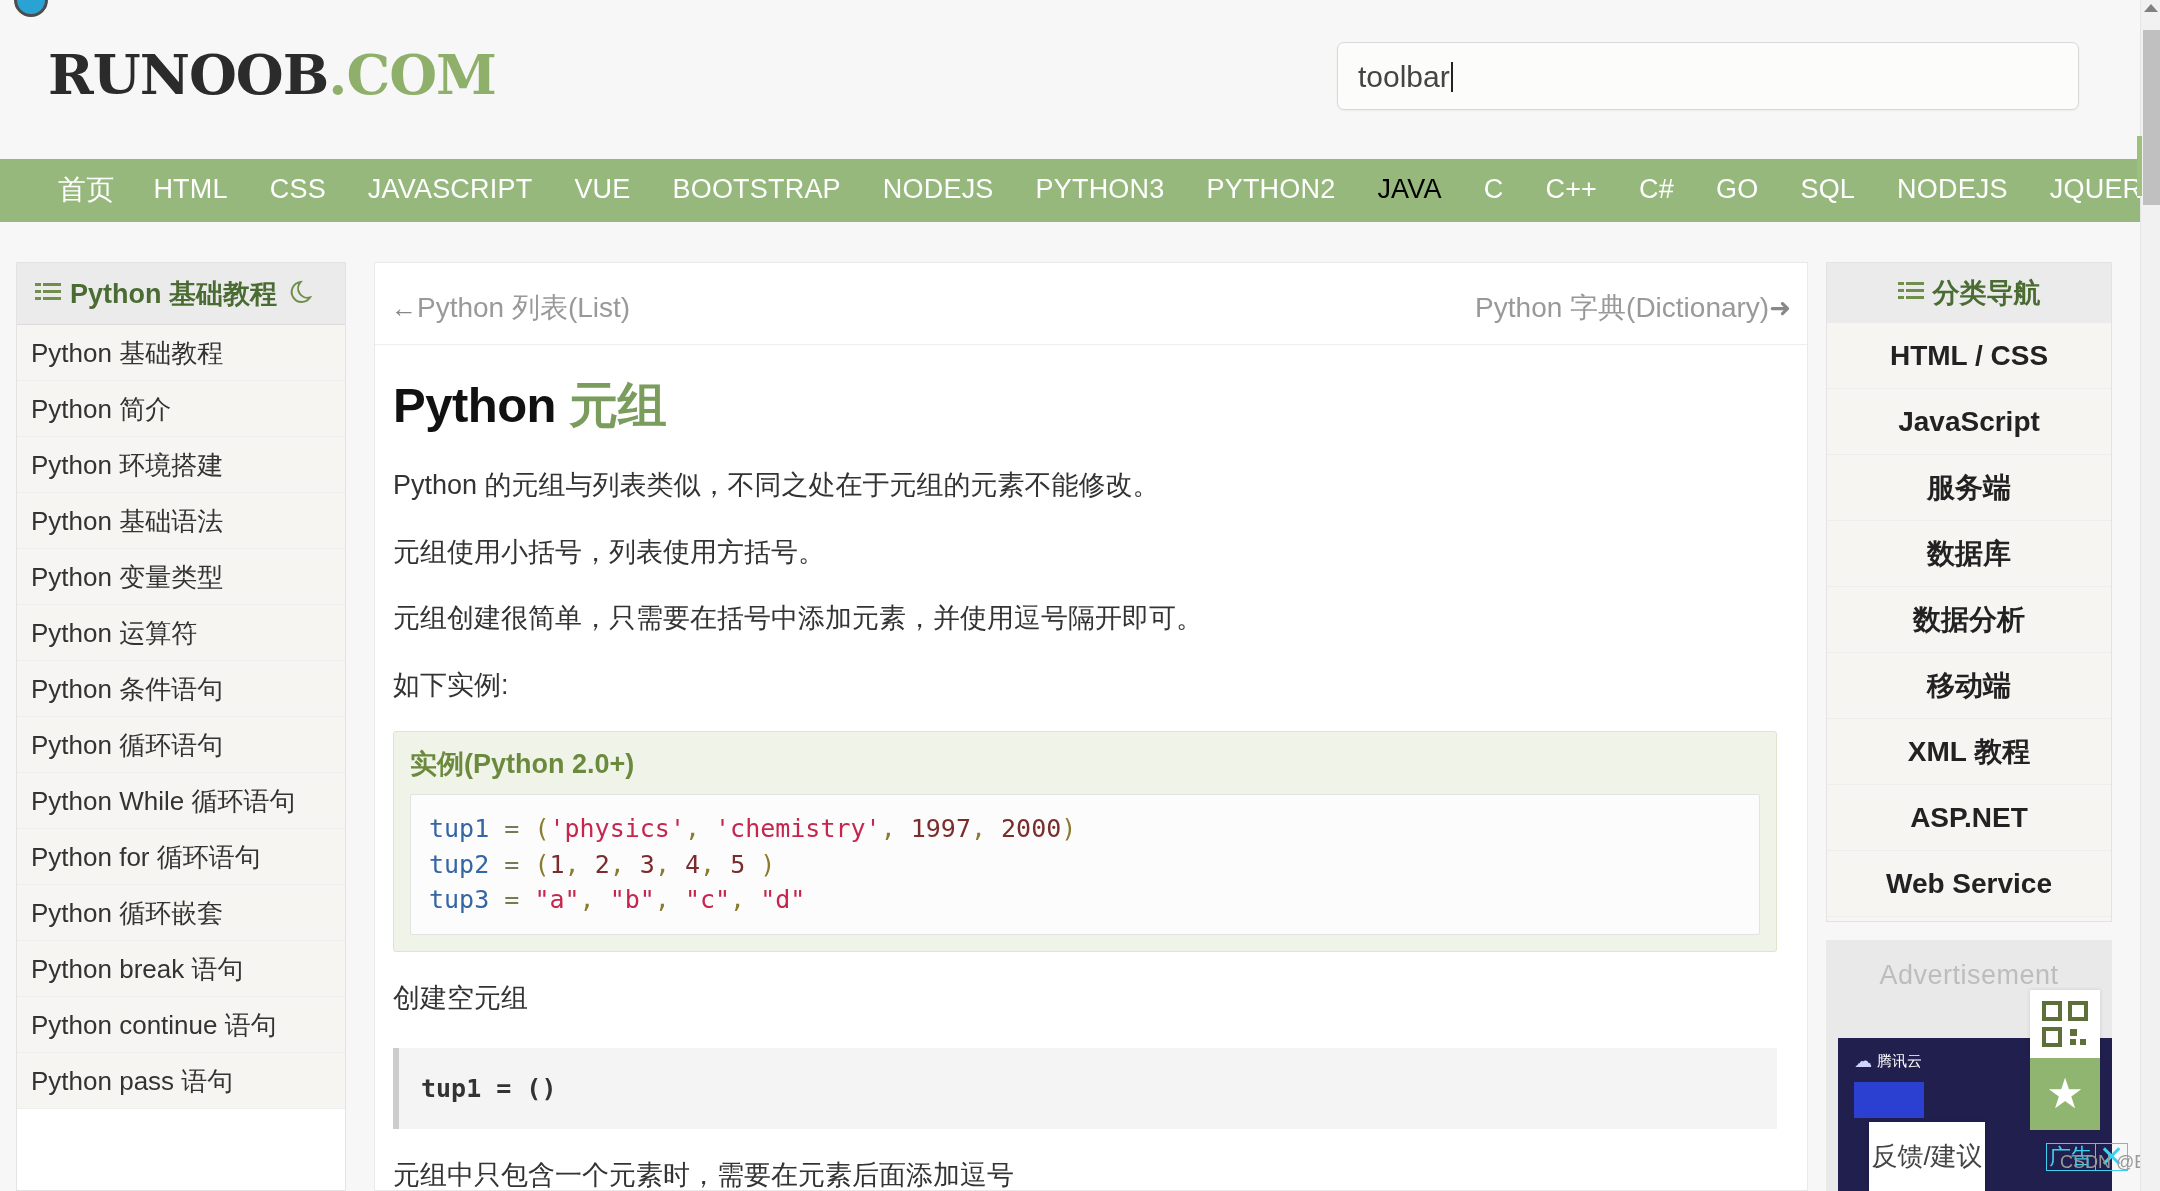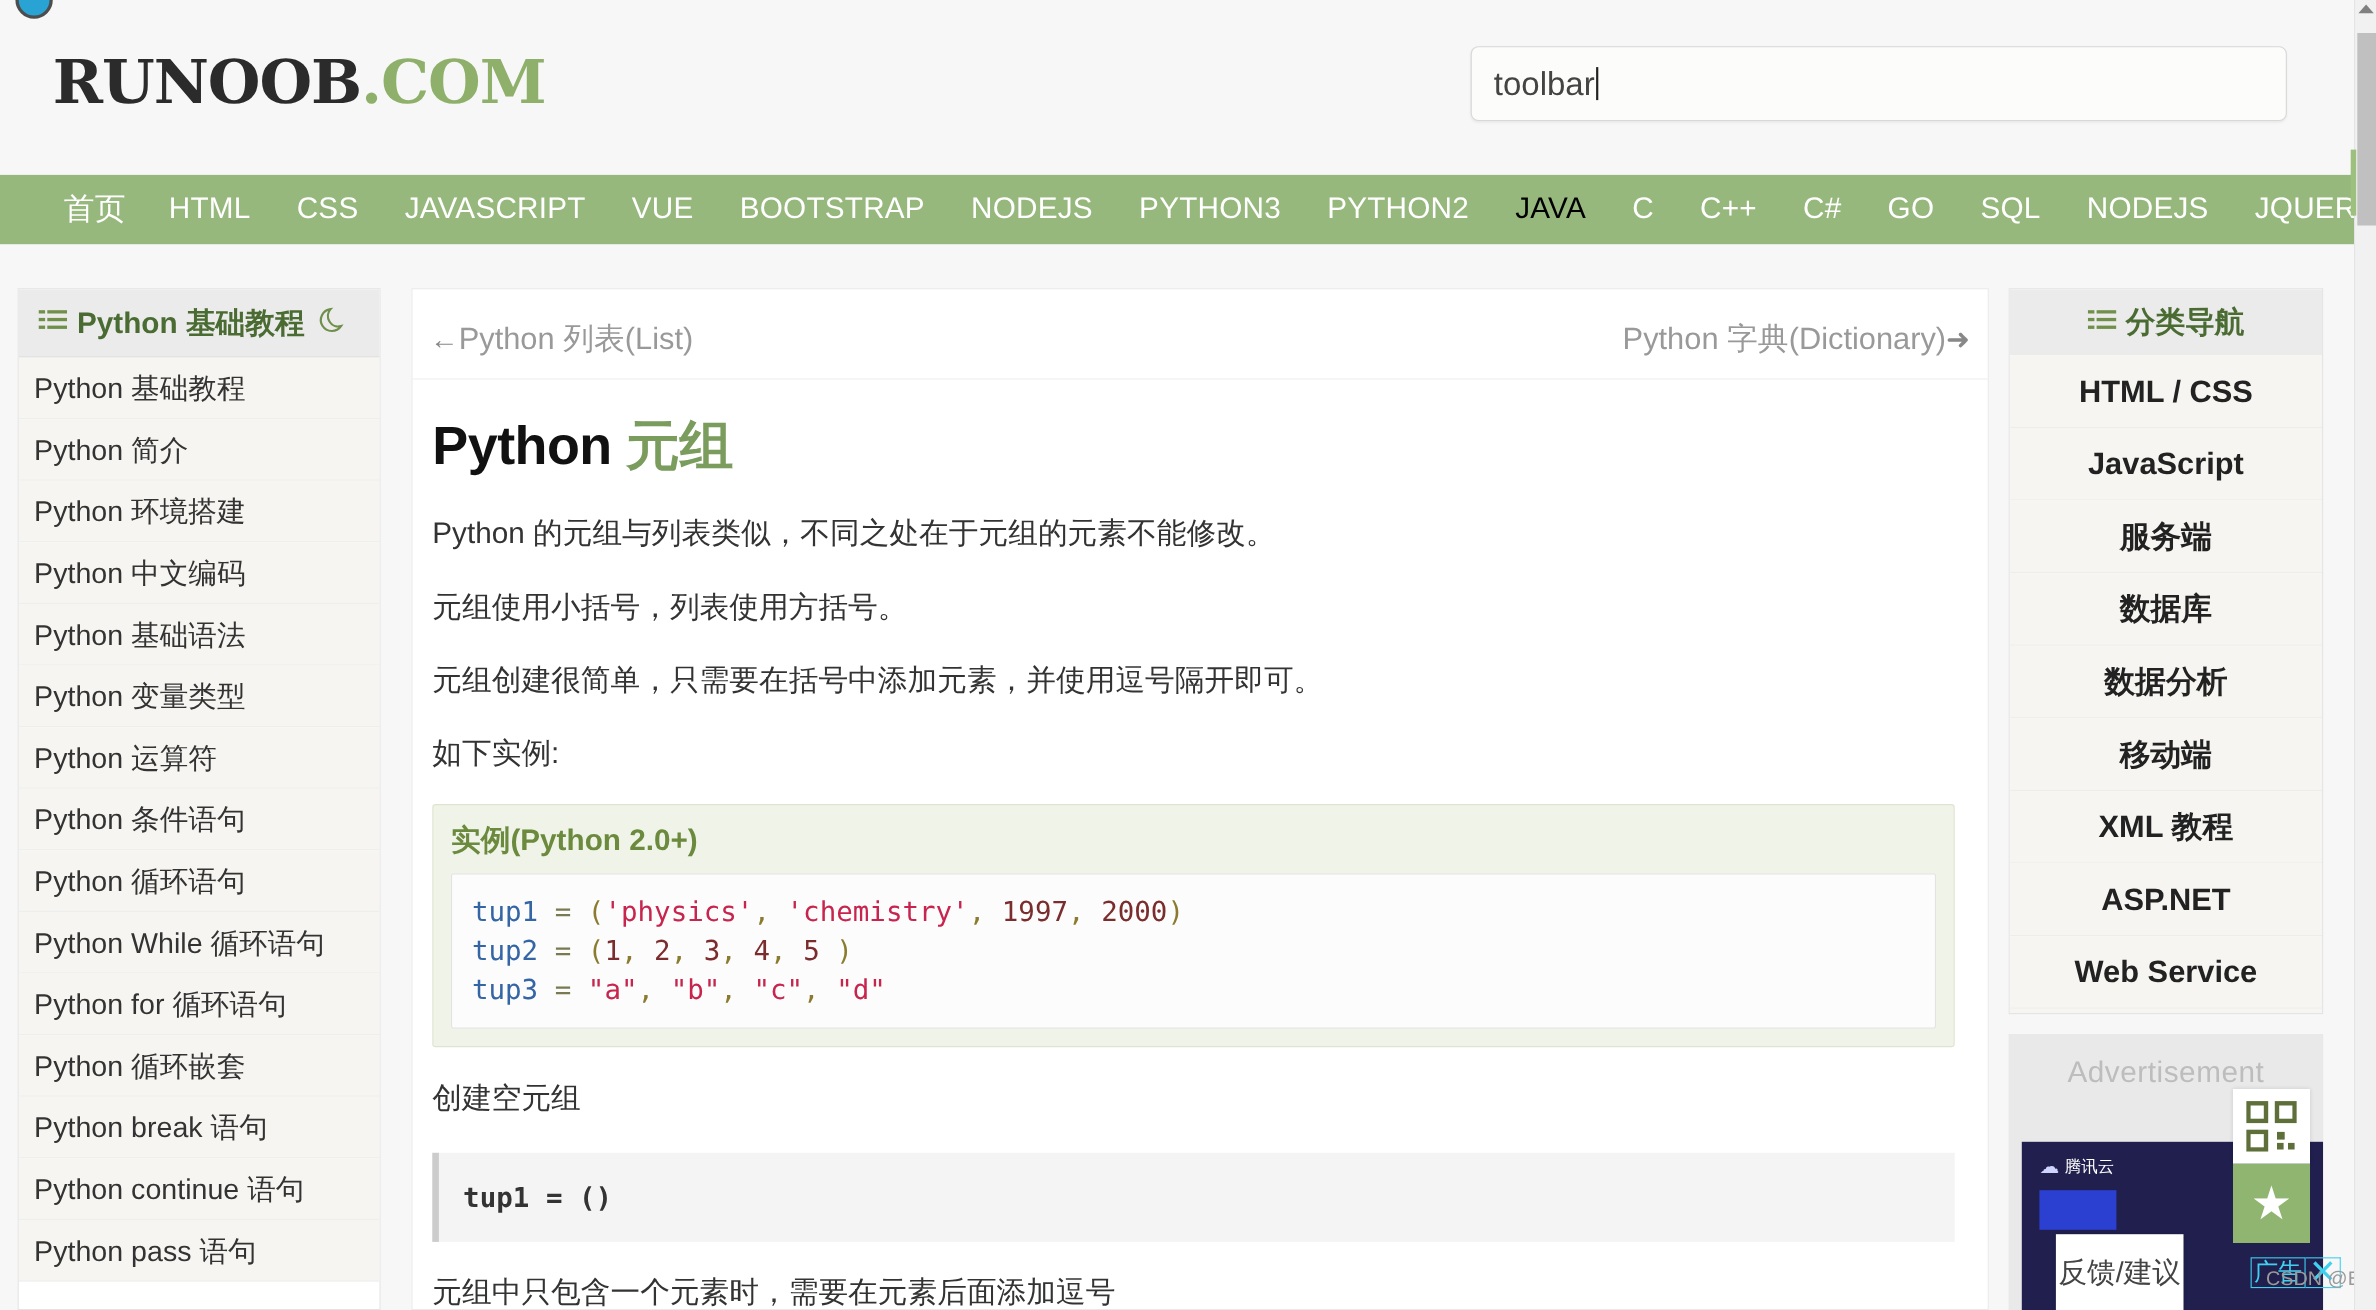--- a/index.html
+++ b/index.html
@@ -319,21 +319,20 @@
       <span class="moon-icon">
         <svg width="28" height="28" viewBox="0 0 28 28">
           <path d="M21 19.5A9.5 9.5 0 0 1 11.5 4 10 10 0 1 0 21 19.5z" fill="none" stroke="#6f8f4a" stroke-width="2"></path>
         </svg>
       </span>
     </div>
     <div id="left-items">
         <div class="side-item">Python 基础教程</div>
         <div class="side-item">Python 简介</div>
         <div class="side-item">Python 环境搭建</div>
-        <div class="side-item">Python 中文编码</div>
         <div class="side-item">Python 基础语法</div>
         <div class="side-item">Python 变量类型</div>
         <div class="side-item">Python 运算符</div>
         <div class="side-item">Python 条件语句</div>
         <div class="side-item">Python 循环语句</div>
         <div class="side-item">Python While 循环语句</div>
         <div class="side-item">Python for 循环语句</div>
         <div class="side-item">Python 循环嵌套</div>
         <div class="side-item">Python break 语句</div>
         <div class="side-item">Python continue 语句</div>

